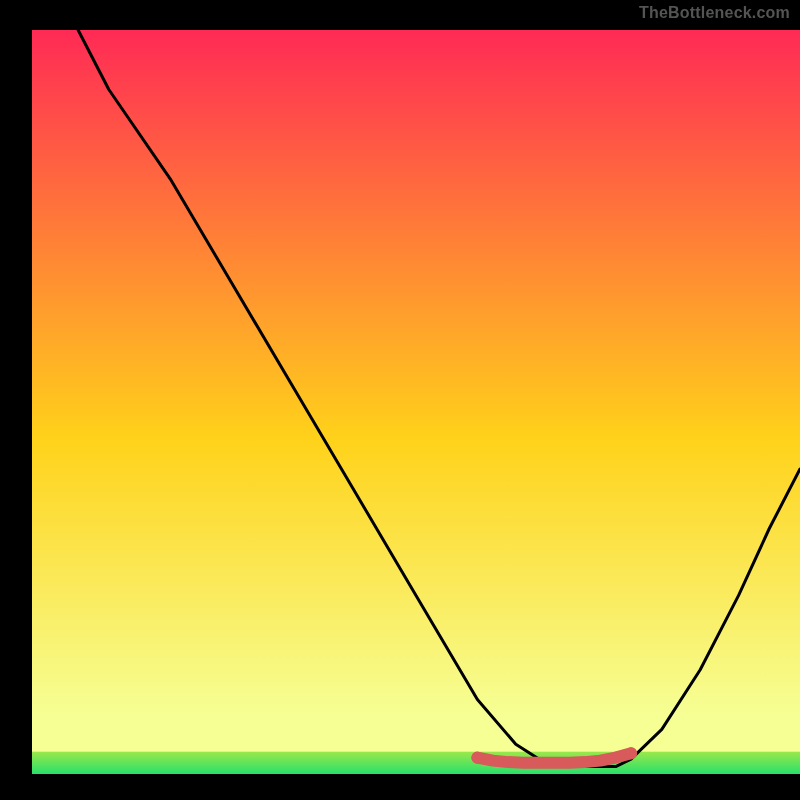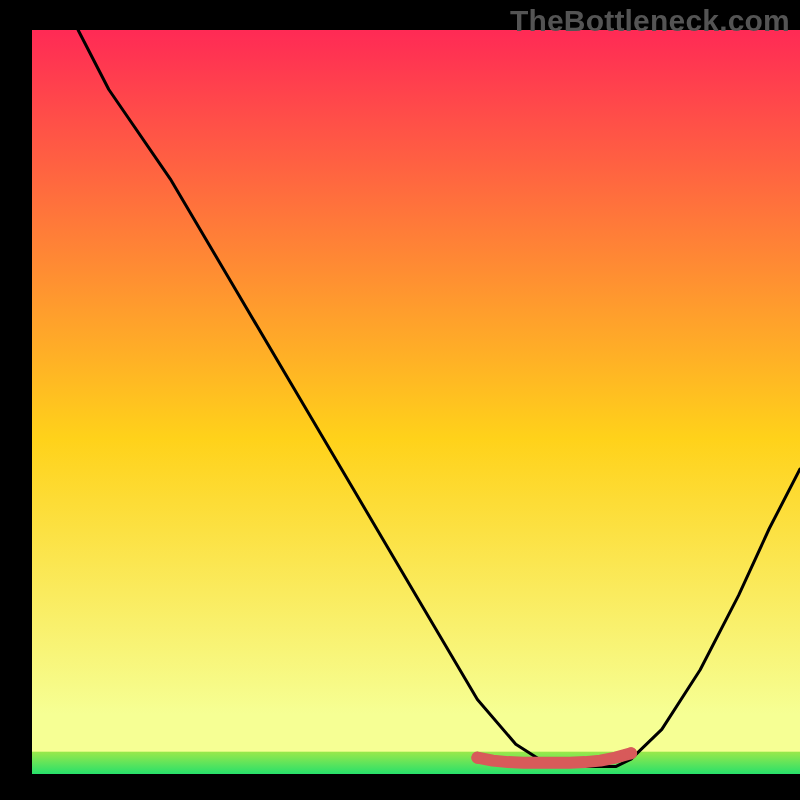--- a/index.html
+++ b/index.html
@@ -13,21 +13,21 @@
   .stage {
     position: relative;
     width: 800px;
     height: 800px;
   }
   .watermark {
     position: absolute;
     top: 4px;
     right: 10px;
     font-family: Arial, Helvetica, sans-serif;
-    font-size: 30px;
+    font-size: 16px;
     font-weight: 600;
     color: #545454;
     letter-spacing: 0.2px;
     user-select: none;
   }
   svg { display: block; }
 </style>
 </head>
 <body>
 

